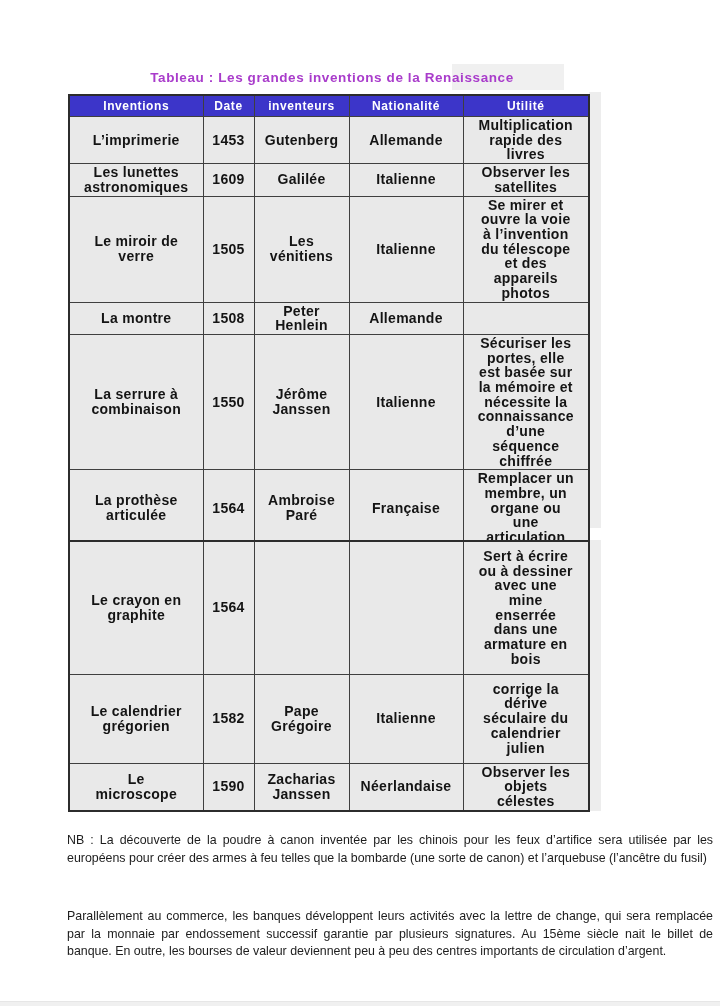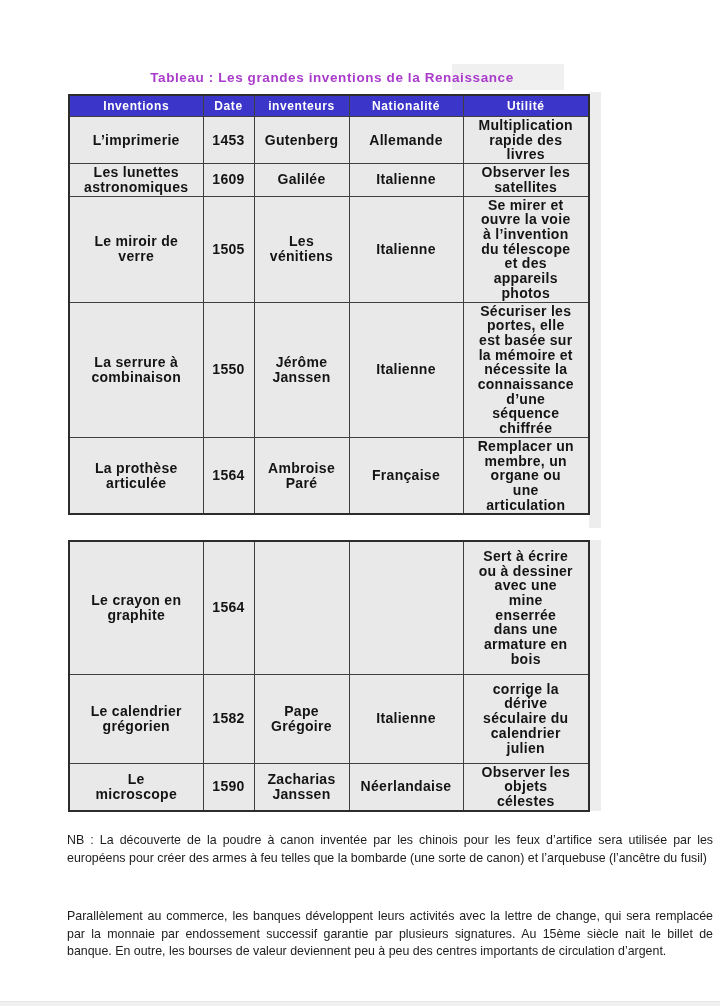--- a/index.html
+++ b/index.html
@@ -123,20 +123,28 @@
       <td>Les
 vénitiens</td>
       <td>Italienne</td>
       <td>Se mirer et
 ouvre la voie
 à l’invention
 du télescope
 et des
 appareils
 photos</td>
+    </tr>
+    <tr style="height:28px">
+      <td>La montre</td>
+      <td>1508</td>
+      <td>Peter
+Henlein</td>
+      <td>Allemande</td>
+      <td></td>
     </tr>
     <tr style="height:131px">
       <td>La serrure à
 combinaison</td>
       <td>1550</td>
       <td>Jérôme
 Janssen</td>
       <td>Italienne</td>
       <td>Sécuriser les
 portes, elle

